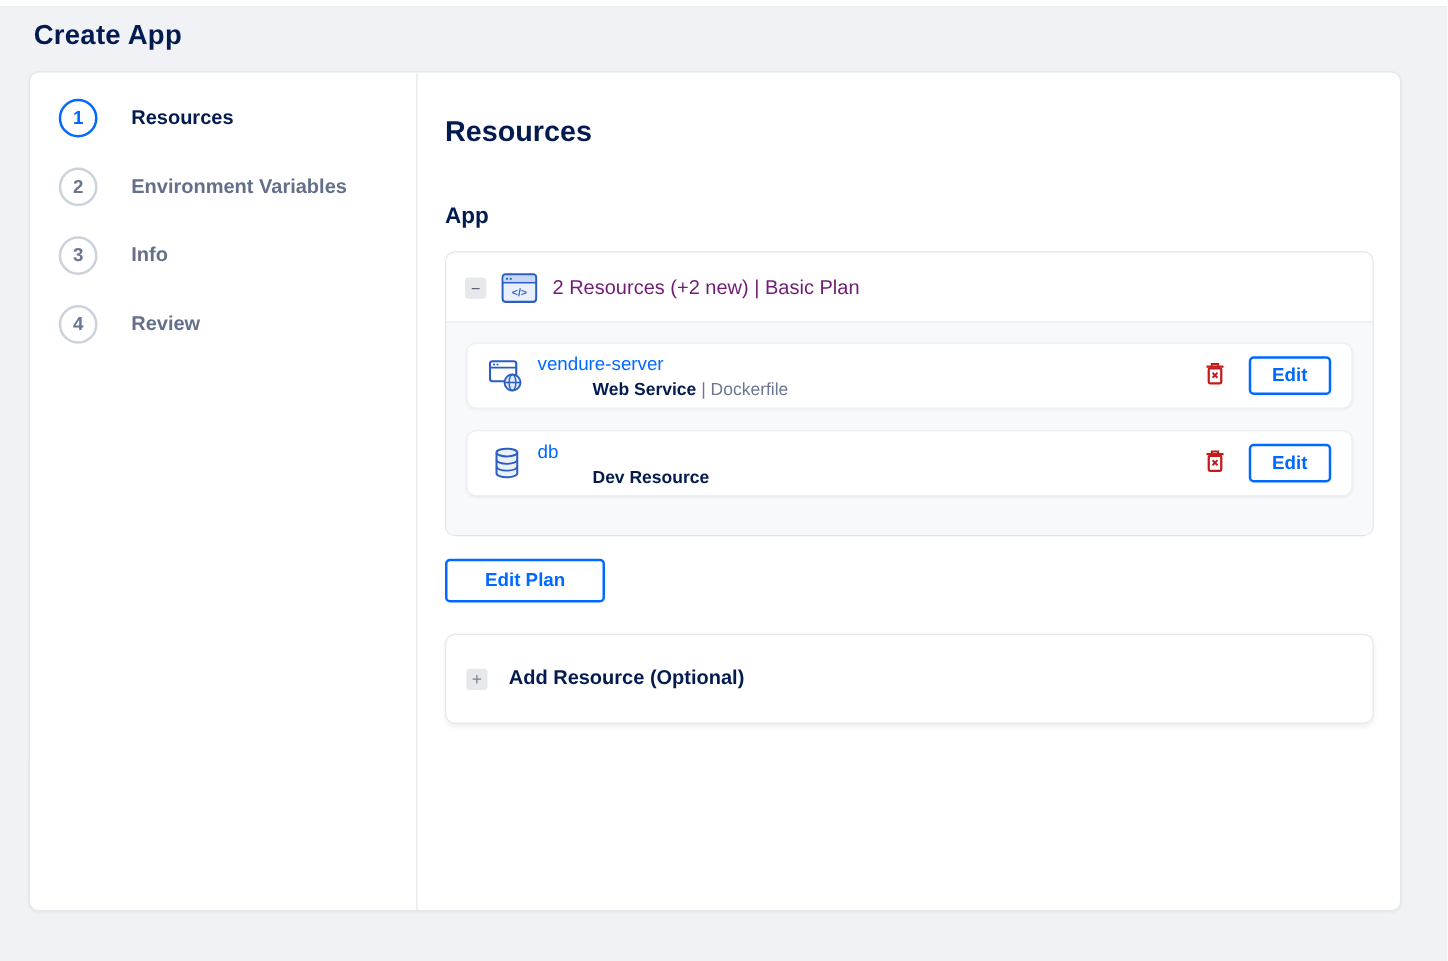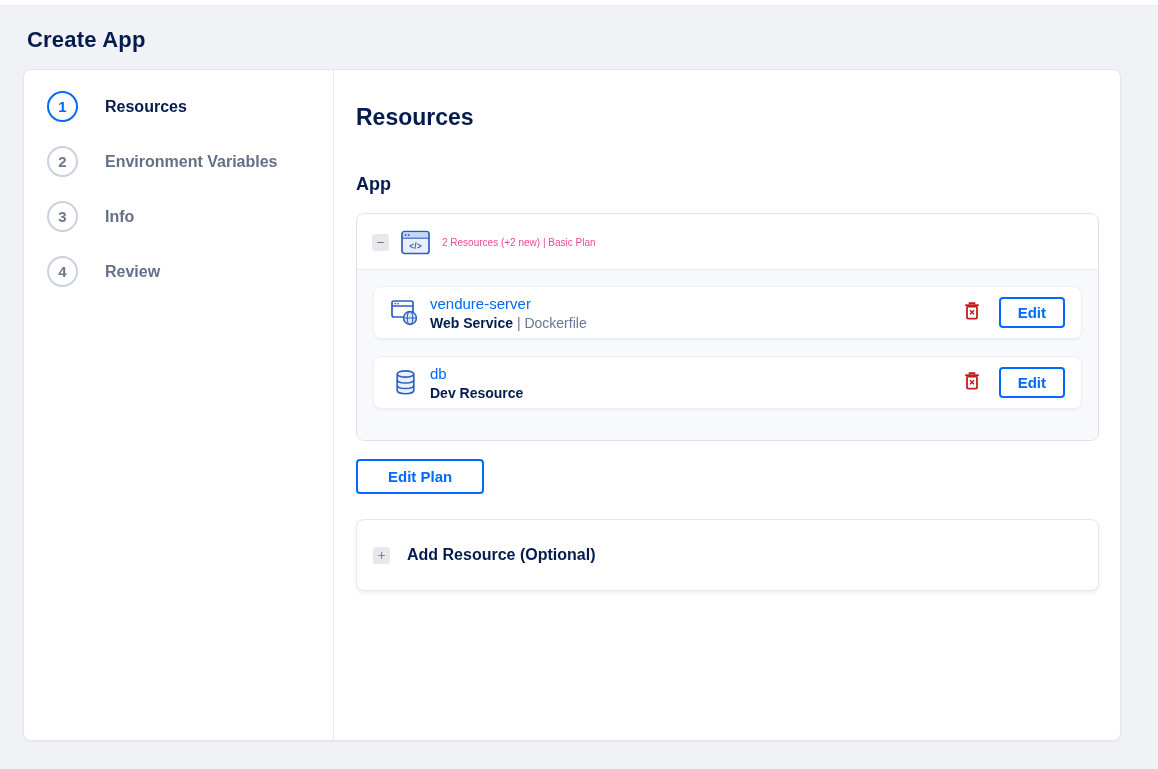--- a/index.html
+++ b/index.html
@@ -4,21 +4,21 @@
 <style>
   * { margin:0; padding:0; box-sizing:border-box; }
   html,body { width:1158px; height:769px; }
   body {
     font-family:"Liberation Sans", sans-serif;
     background:#f0f2f6;
     color:#031b4e;
     overflow:hidden;
   }
   .top-strip { height:6px; background:#ffffff; border-bottom:1px solid #e8eaee; }
-  .page-header { padding:9px 0 14px 27px;margin-top:12px; }
+  .page-header { padding:9px 0 14px 27px; }
   .page-title { font-size:22px; font-weight:700; color:#031b4e; letter-spacing:.2px; }
 
   .wizard-card {
     margin:2px 36px 0 23px;
     width:1098px; height:672px;
     background:#ffffff;
     border:1px solid #e3e6ea;
     border-radius:8px;
     display:flex;
     box-shadow:0 1px 2px rgba(14,30,62,.04);
@@ -46,34 +46,34 @@
   .app-card { border:1px solid #dfe3e9; border-radius:8px; overflow:hidden; }
   .app-card-header { background:#fff; padding:16px 20px 14px 15px; display:flex; align-items:center; }
   .collapse-btn {
     width:17px; height:17px; border:none; border-radius:3px;
     background:#e6e8ec; color:#5c6677; font-size:13px; line-height:15px;
     display:flex; align-items:center; justify-content:center;
     cursor:pointer; flex-shrink:0;
   }
   .app-icon { margin:0 12px 0 12px; display:flex; flex-shrink:0; }
   .app-title { font-size:16px; font-weight:700; color:#031b4e; margin-bottom:3px; }
-  .app-summary { font-size:10px; color:#ec4899; }
+  .app-summary { font-size:16px; color:#701a75; }
 
   .app-card-body { background:#f7f9fc; border-top:1px solid #e8ebf0; padding:16px 16px 31px 16px; }
   .resource-row {
     background:#ffffff; border:1px solid #edeff3; border-radius:8px;
     box-shadow:0 1px 2px rgba(14,30,62,.06);
     display:flex; align-items:center;
     padding:9px 16px; height:53px; margin-bottom:17px;
   }
   .resource-row:last-child { margin-bottom:0; }
   .resource-icon { width:30px; display:flex; justify-content:center; flex-shrink:0; margin-right:10px; }
   .resource-name { font-size:15px; font-weight:400; color:#0069ff; margin-bottom:3px; cursor:pointer; }
   .resource-sub { font-size:14px; color:#6b7692; }
-  .resource-sub b { color:#031b4e; font-weight:700; }
+  .resource-sub b { color:#031b4e; font-weight:700;margin-left:44px; }
   .row-spacer { flex:1; }
   .trash-btn { background:none; border:none; cursor:pointer; padding:2px; display:flex; margin-right:17px; }
   .edit-btn {
     background:#fff; border:2px solid #0069ff; border-radius:4px;
     color:#0069ff; font-size:15px; font-weight:700;
     padding:5px 17px; cursor:pointer; font-family:inherit;
   }
 
   .edit-plan-btn {
     margin-top:18px;

